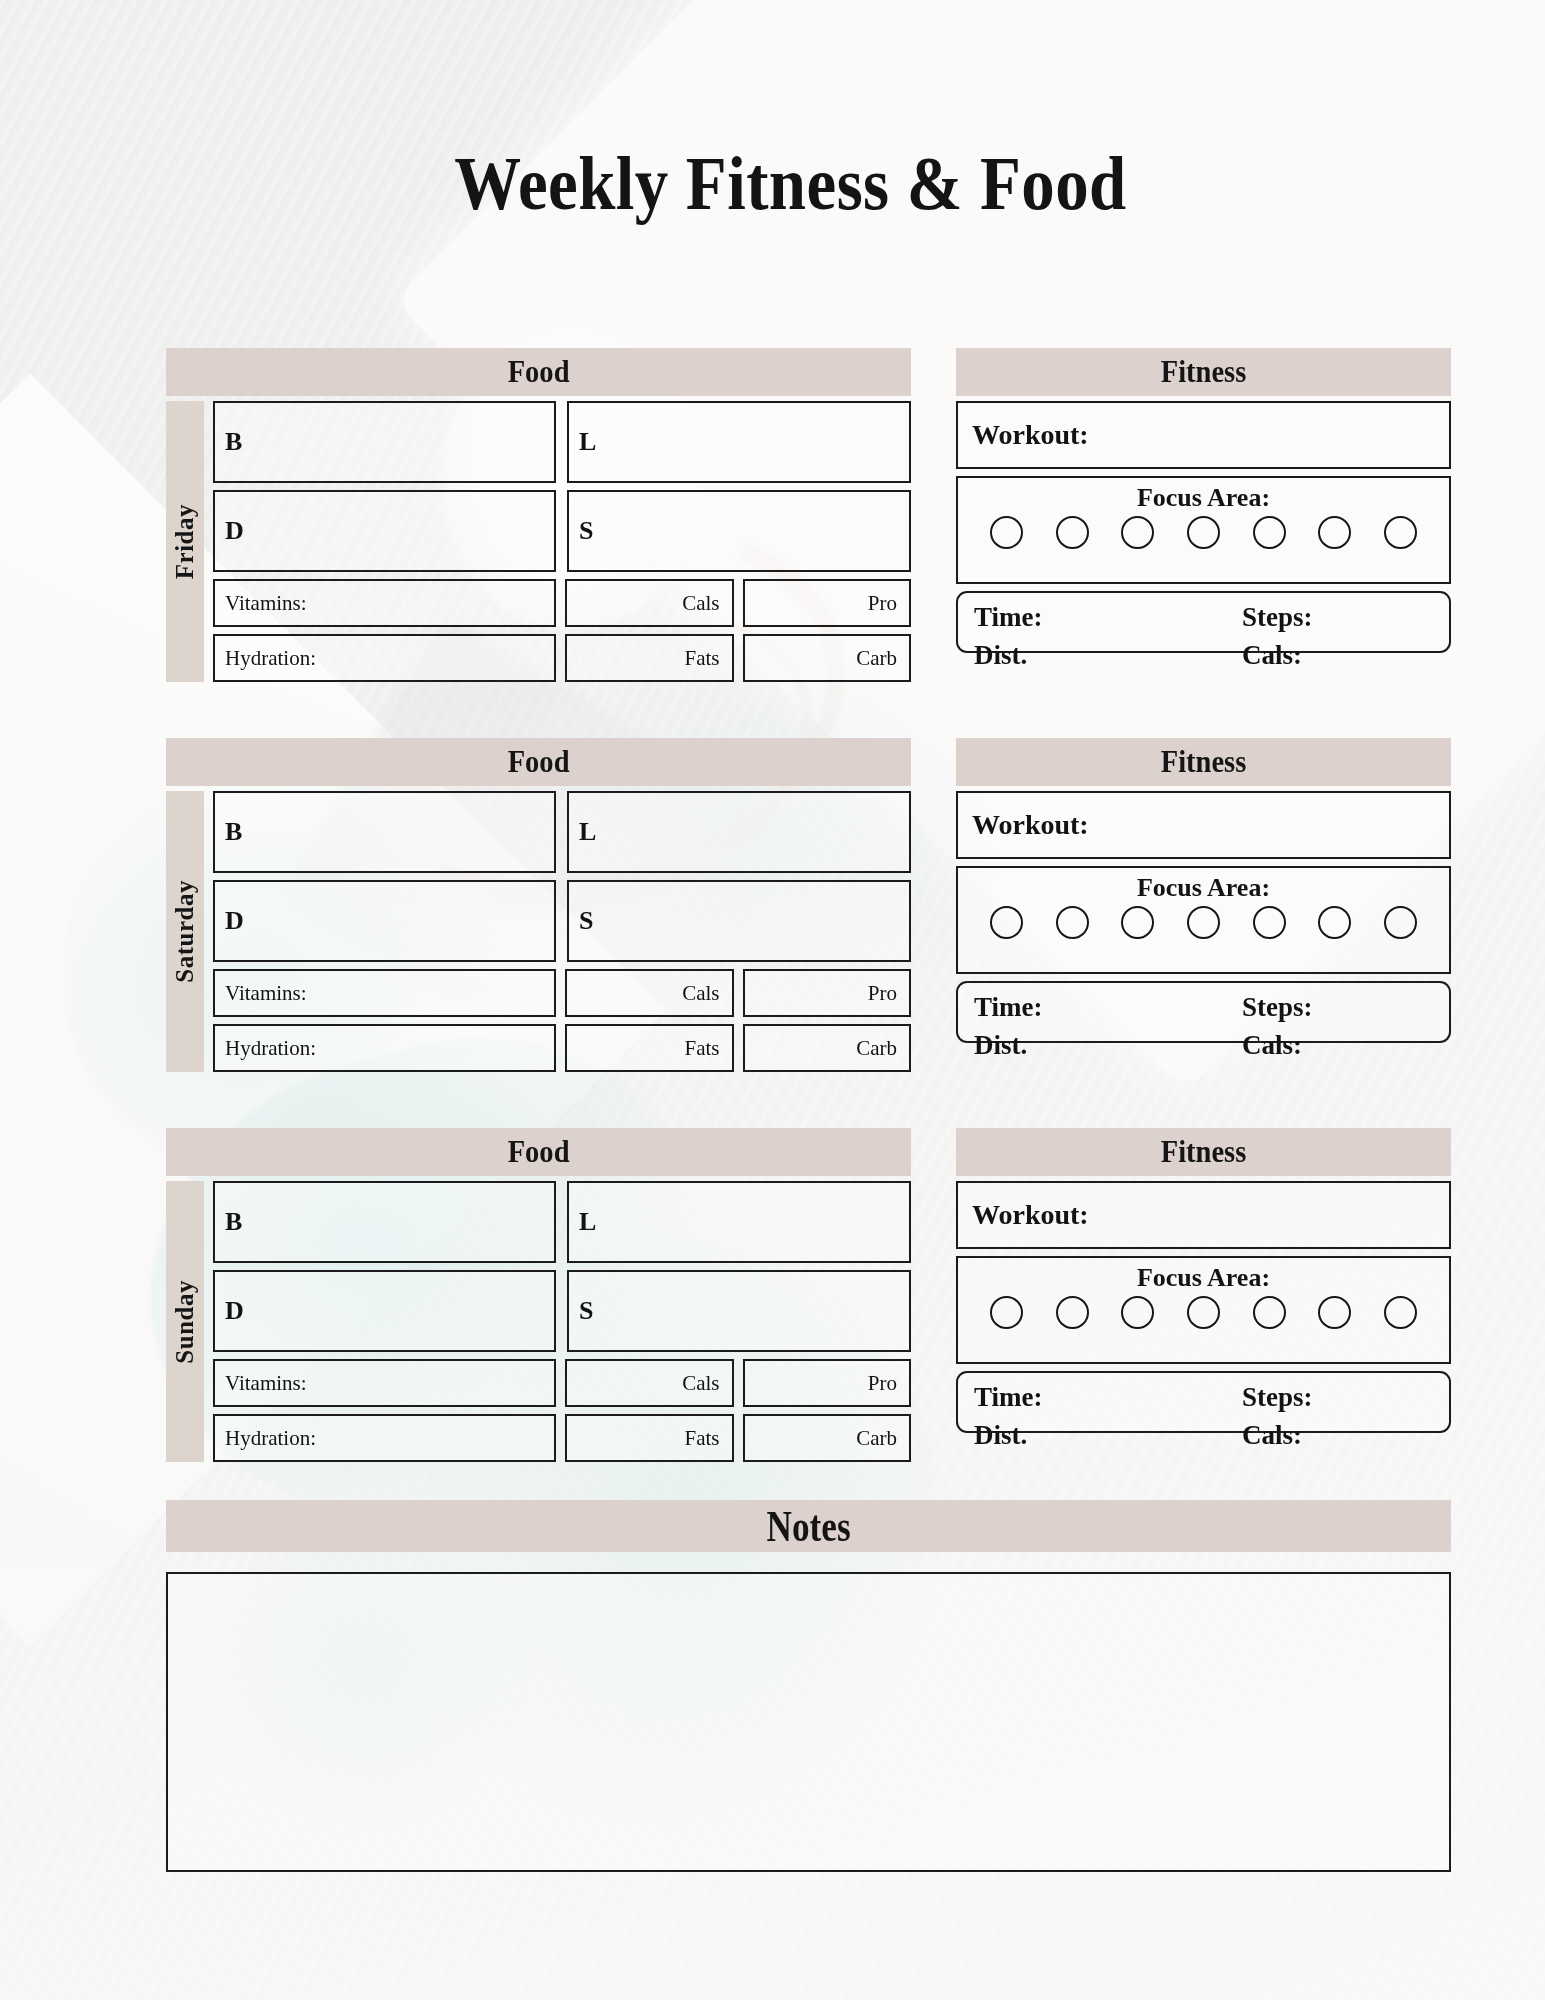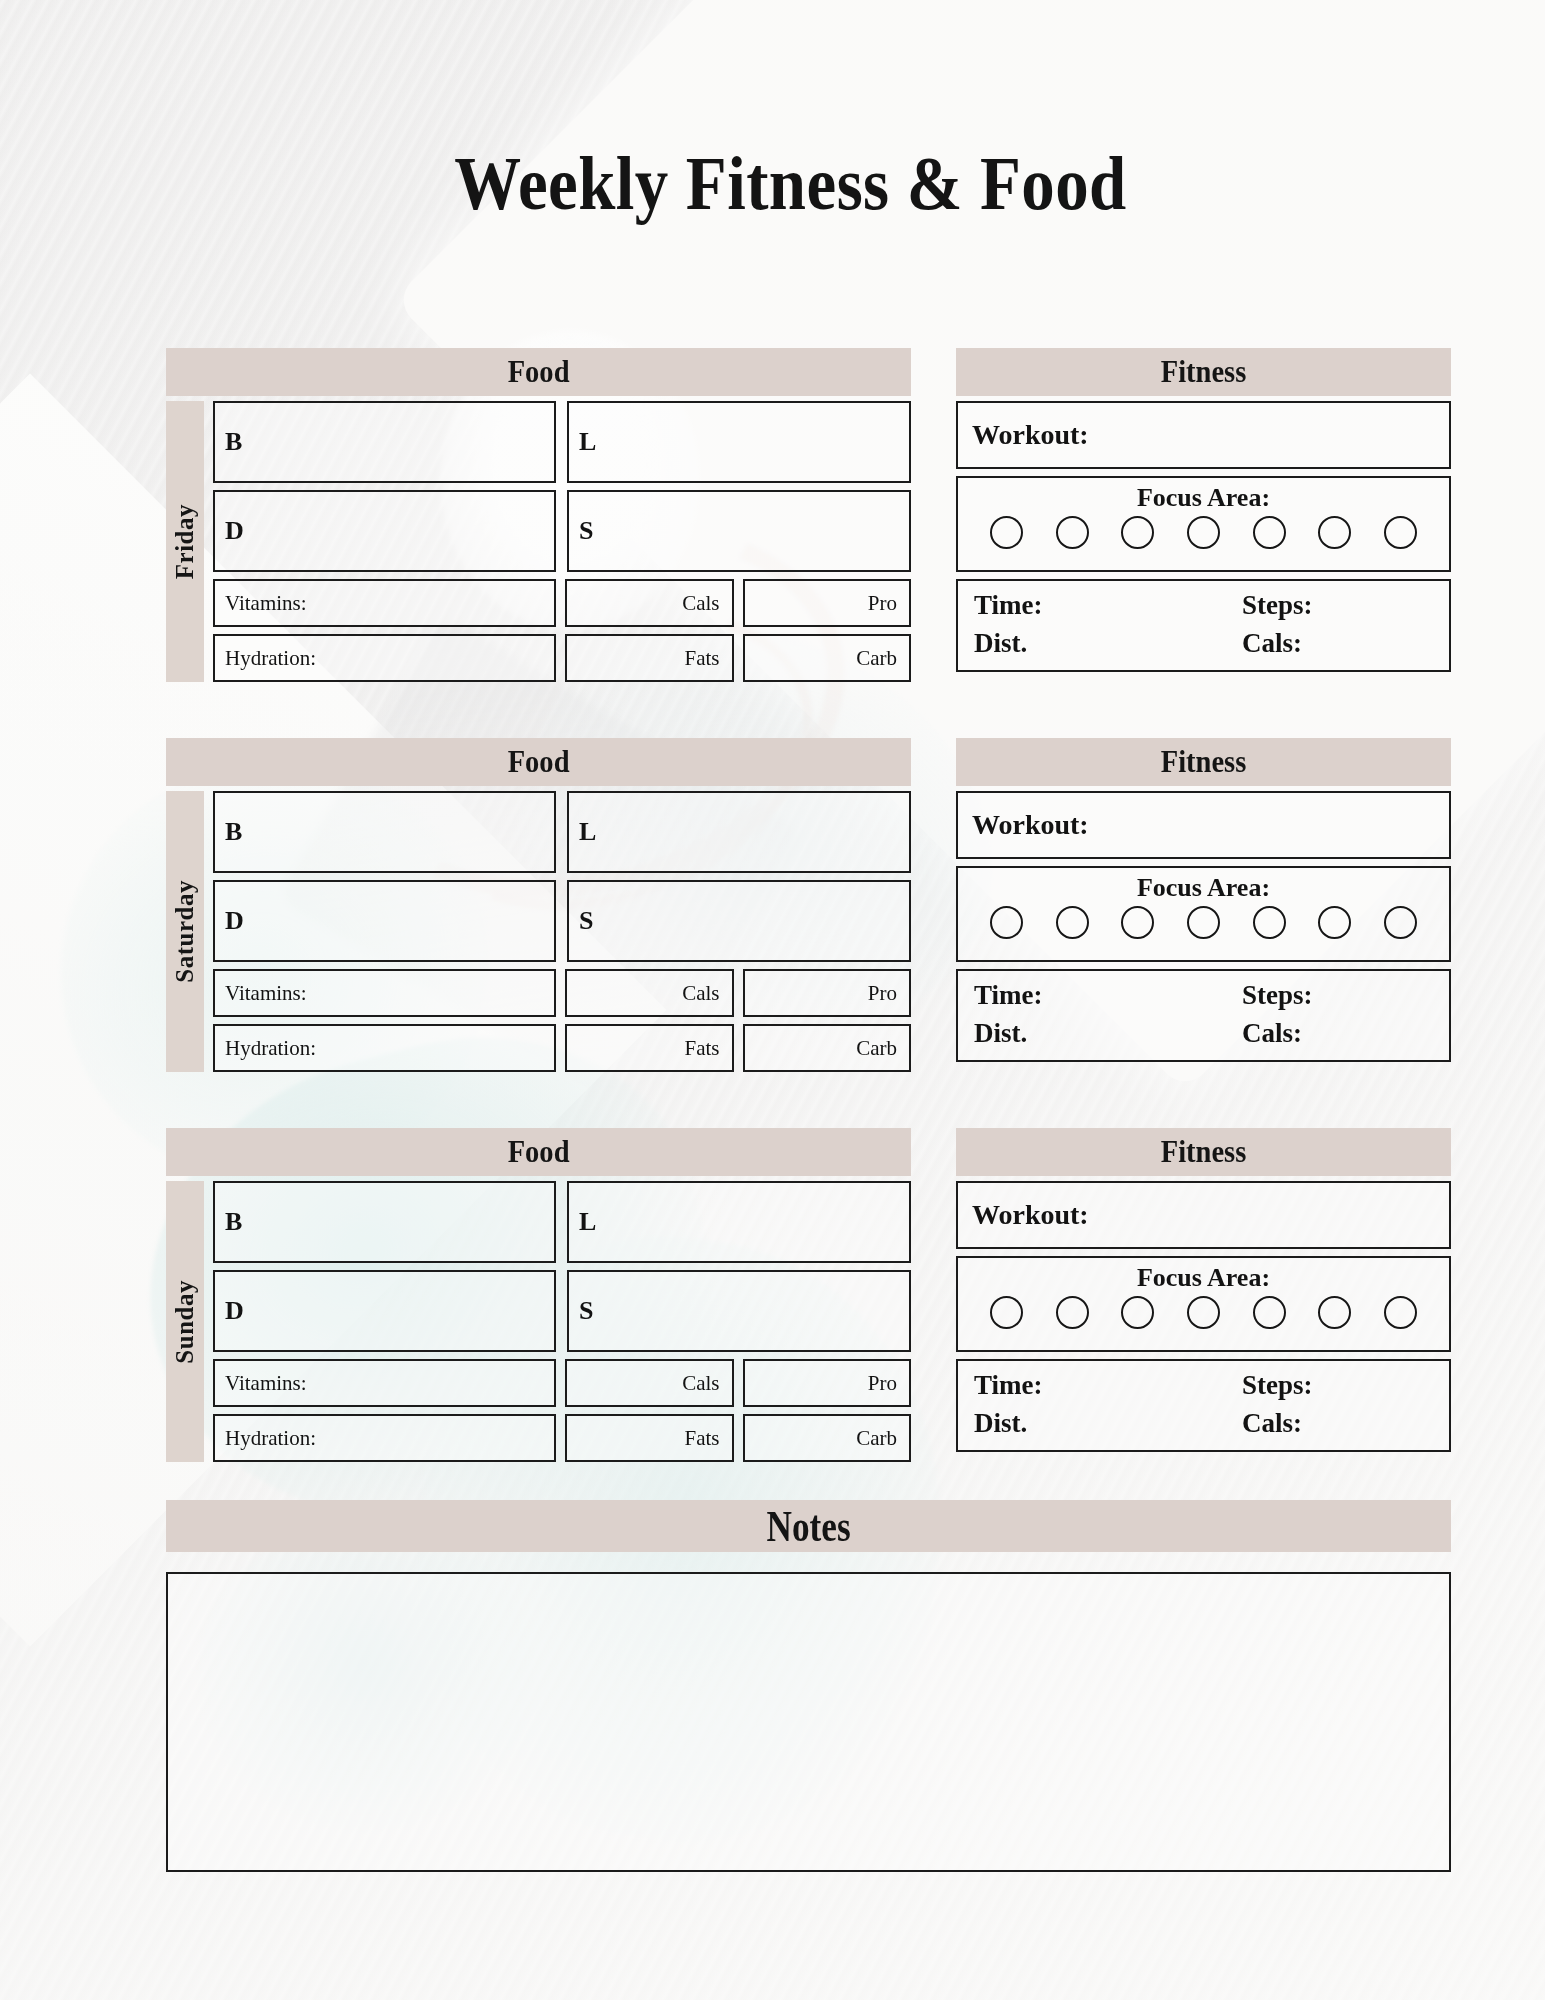--- a/index.html
+++ b/index.html
@@ -181,35 +181,35 @@
   .fit-box{
     border:2.5px solid #1b1b1b;
     background:rgba(253,252,252,.42);
     position:relative;
   }
   .fit-workout{ height:68px; }
   .fit-workout .lab{
     position:absolute; left:14px; top:50%; transform:translateY(-50%);
     font-size:28px; font-weight:700; color:#131313;
   }
-  .fit-focus{ height:96px; padding:6px 0 0; }
+  .fit-focus{ height:108px; padding:6px 0 0; }
   .focus-title{
     text-align:center; font-size:26px; font-weight:700; color:#131313;
     line-height:1.05;
   }
   .circles{
     display:flex; justify-content:space-around; align-items:center;
     padding:5px 16px 0;
   }
   .circ{
     width:33px; height:33px; border-radius:50%;
     border:2.5px solid #161616;
     background:transparent;
   }
-  .fit-stats{ height:93px; padding:5px 0 0 16px; }
+  .fit-stats{ height:62px; padding:5px 0 0 16px;border-radius:11px; }
   .stat-line{
     display:flex; font-size:27px; font-weight:700; color:#131313;
     line-height:1.42;
   }
   .stat-line .k1{ width:268px; }
   .stat-line .k2{ }
 
   
   .notes-hdr{
     position:absolute; left:130px; width:1285px; top:1500px;

